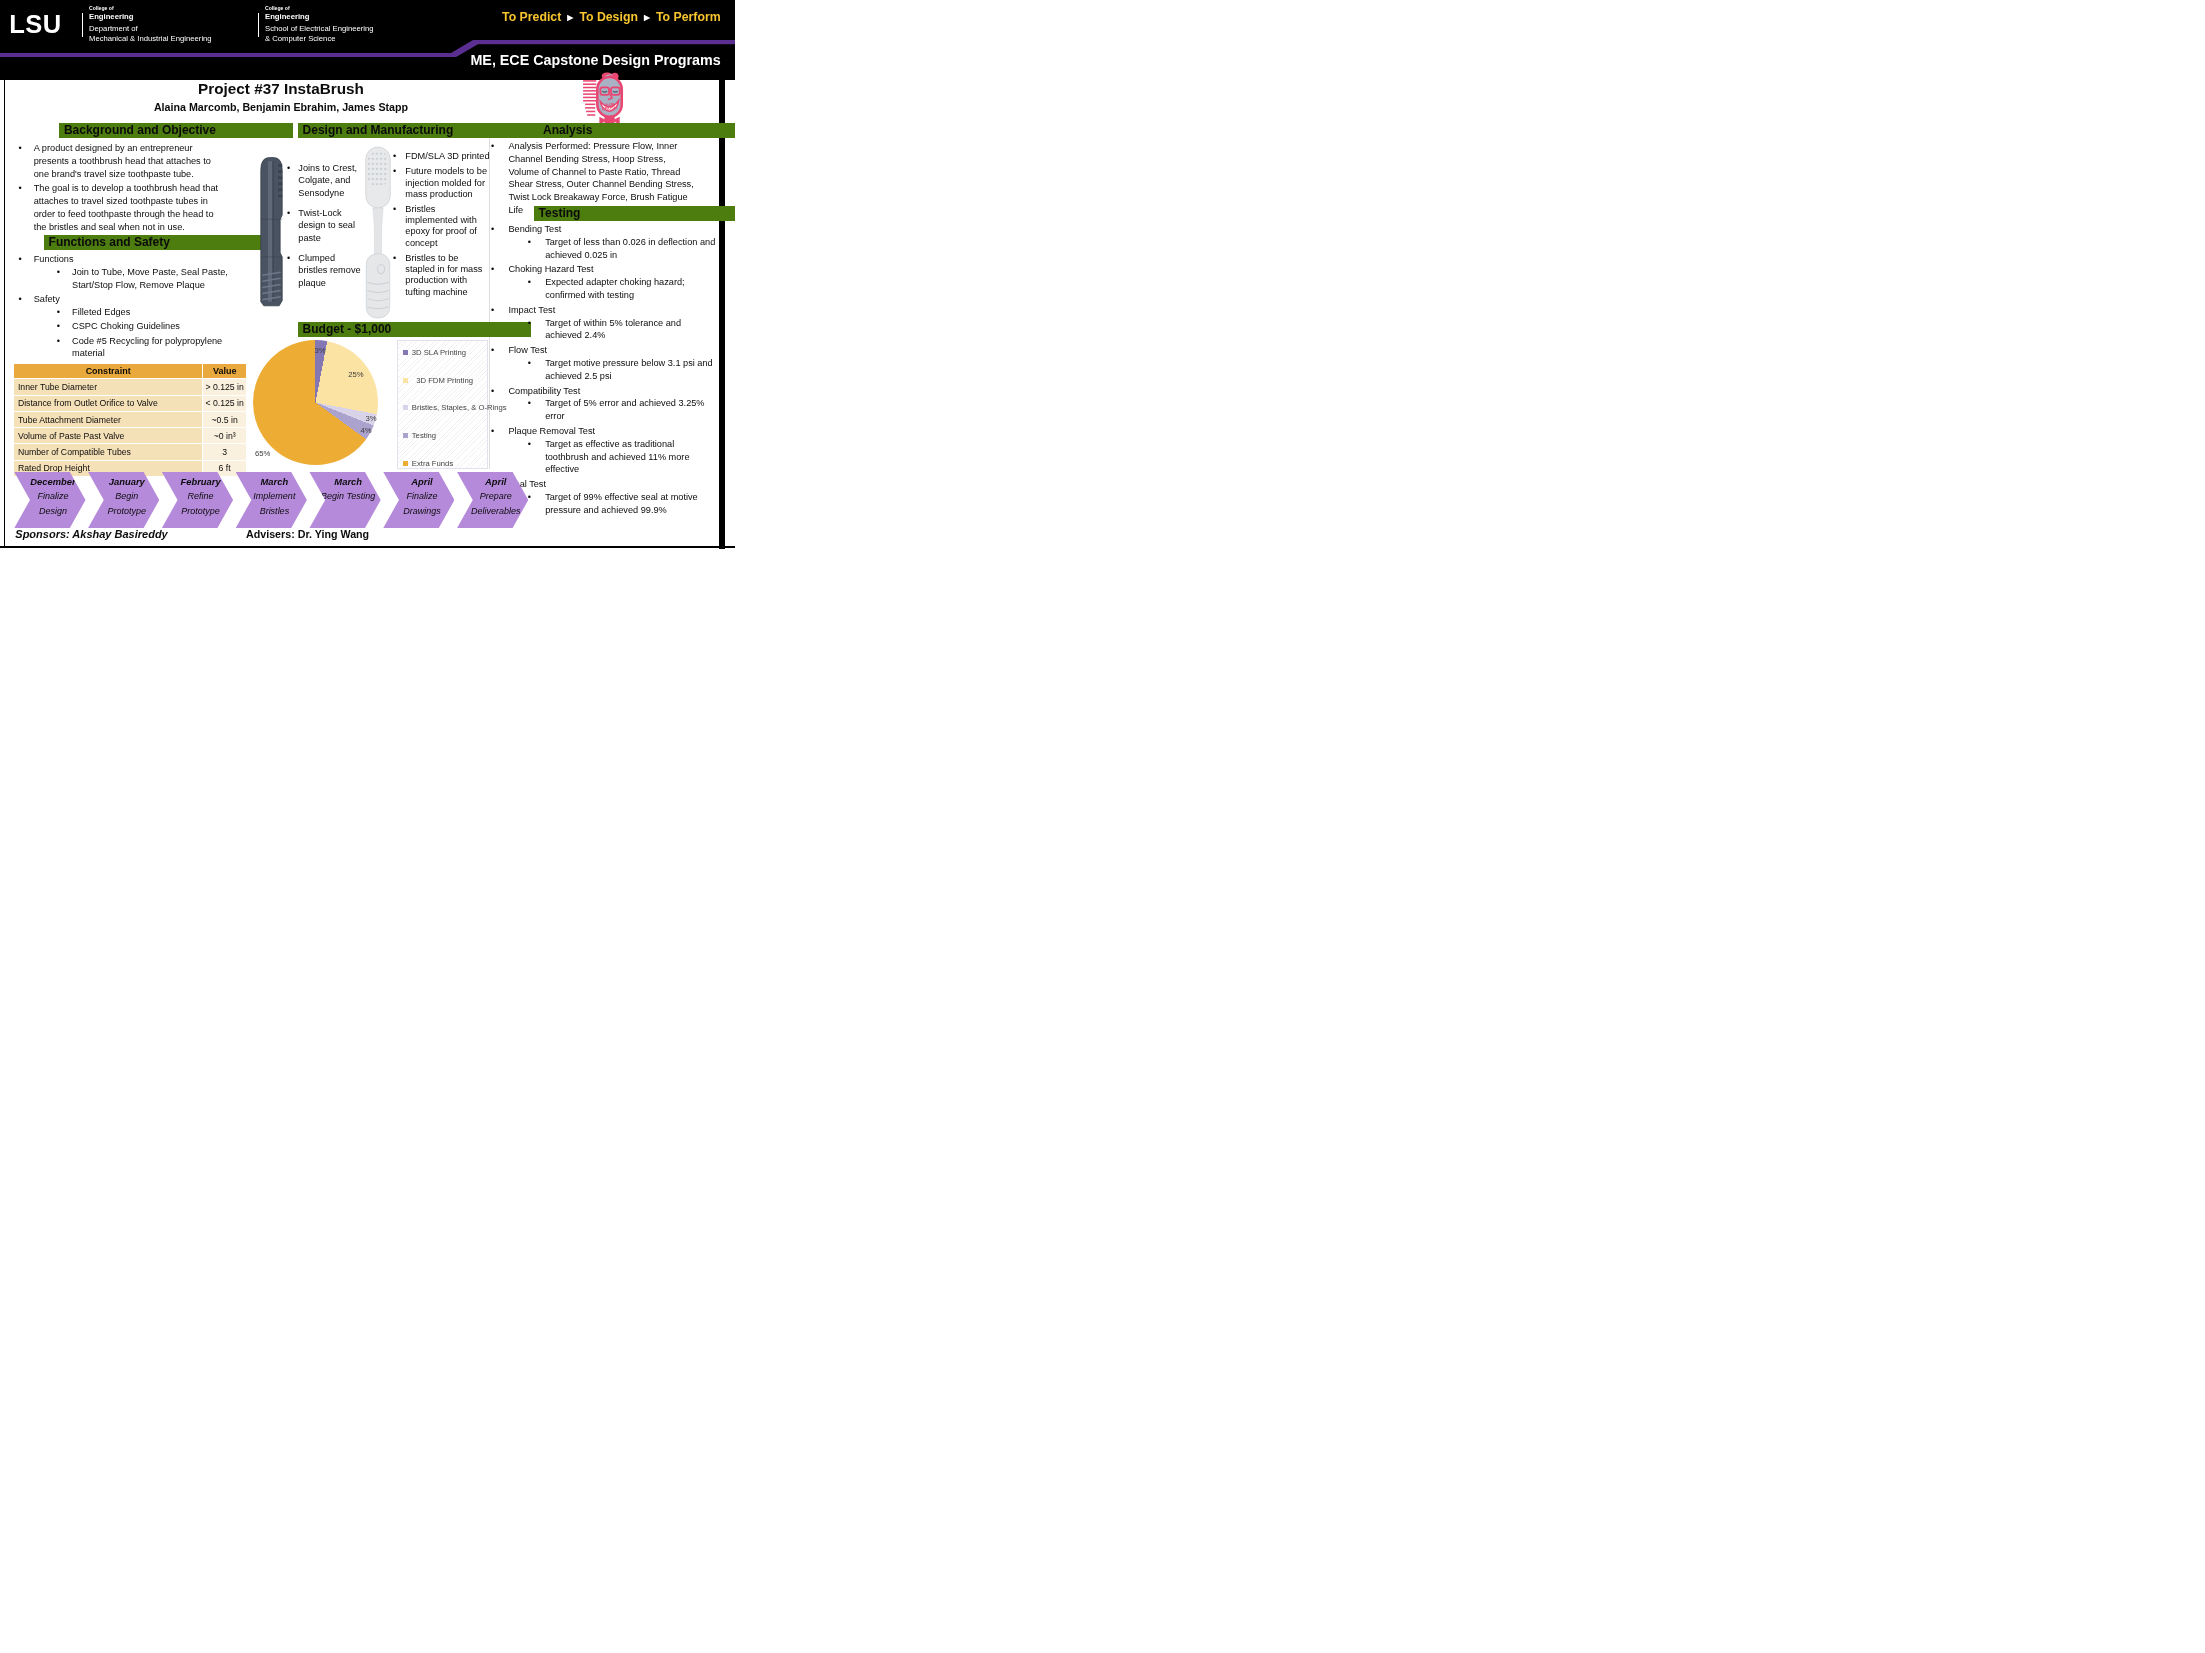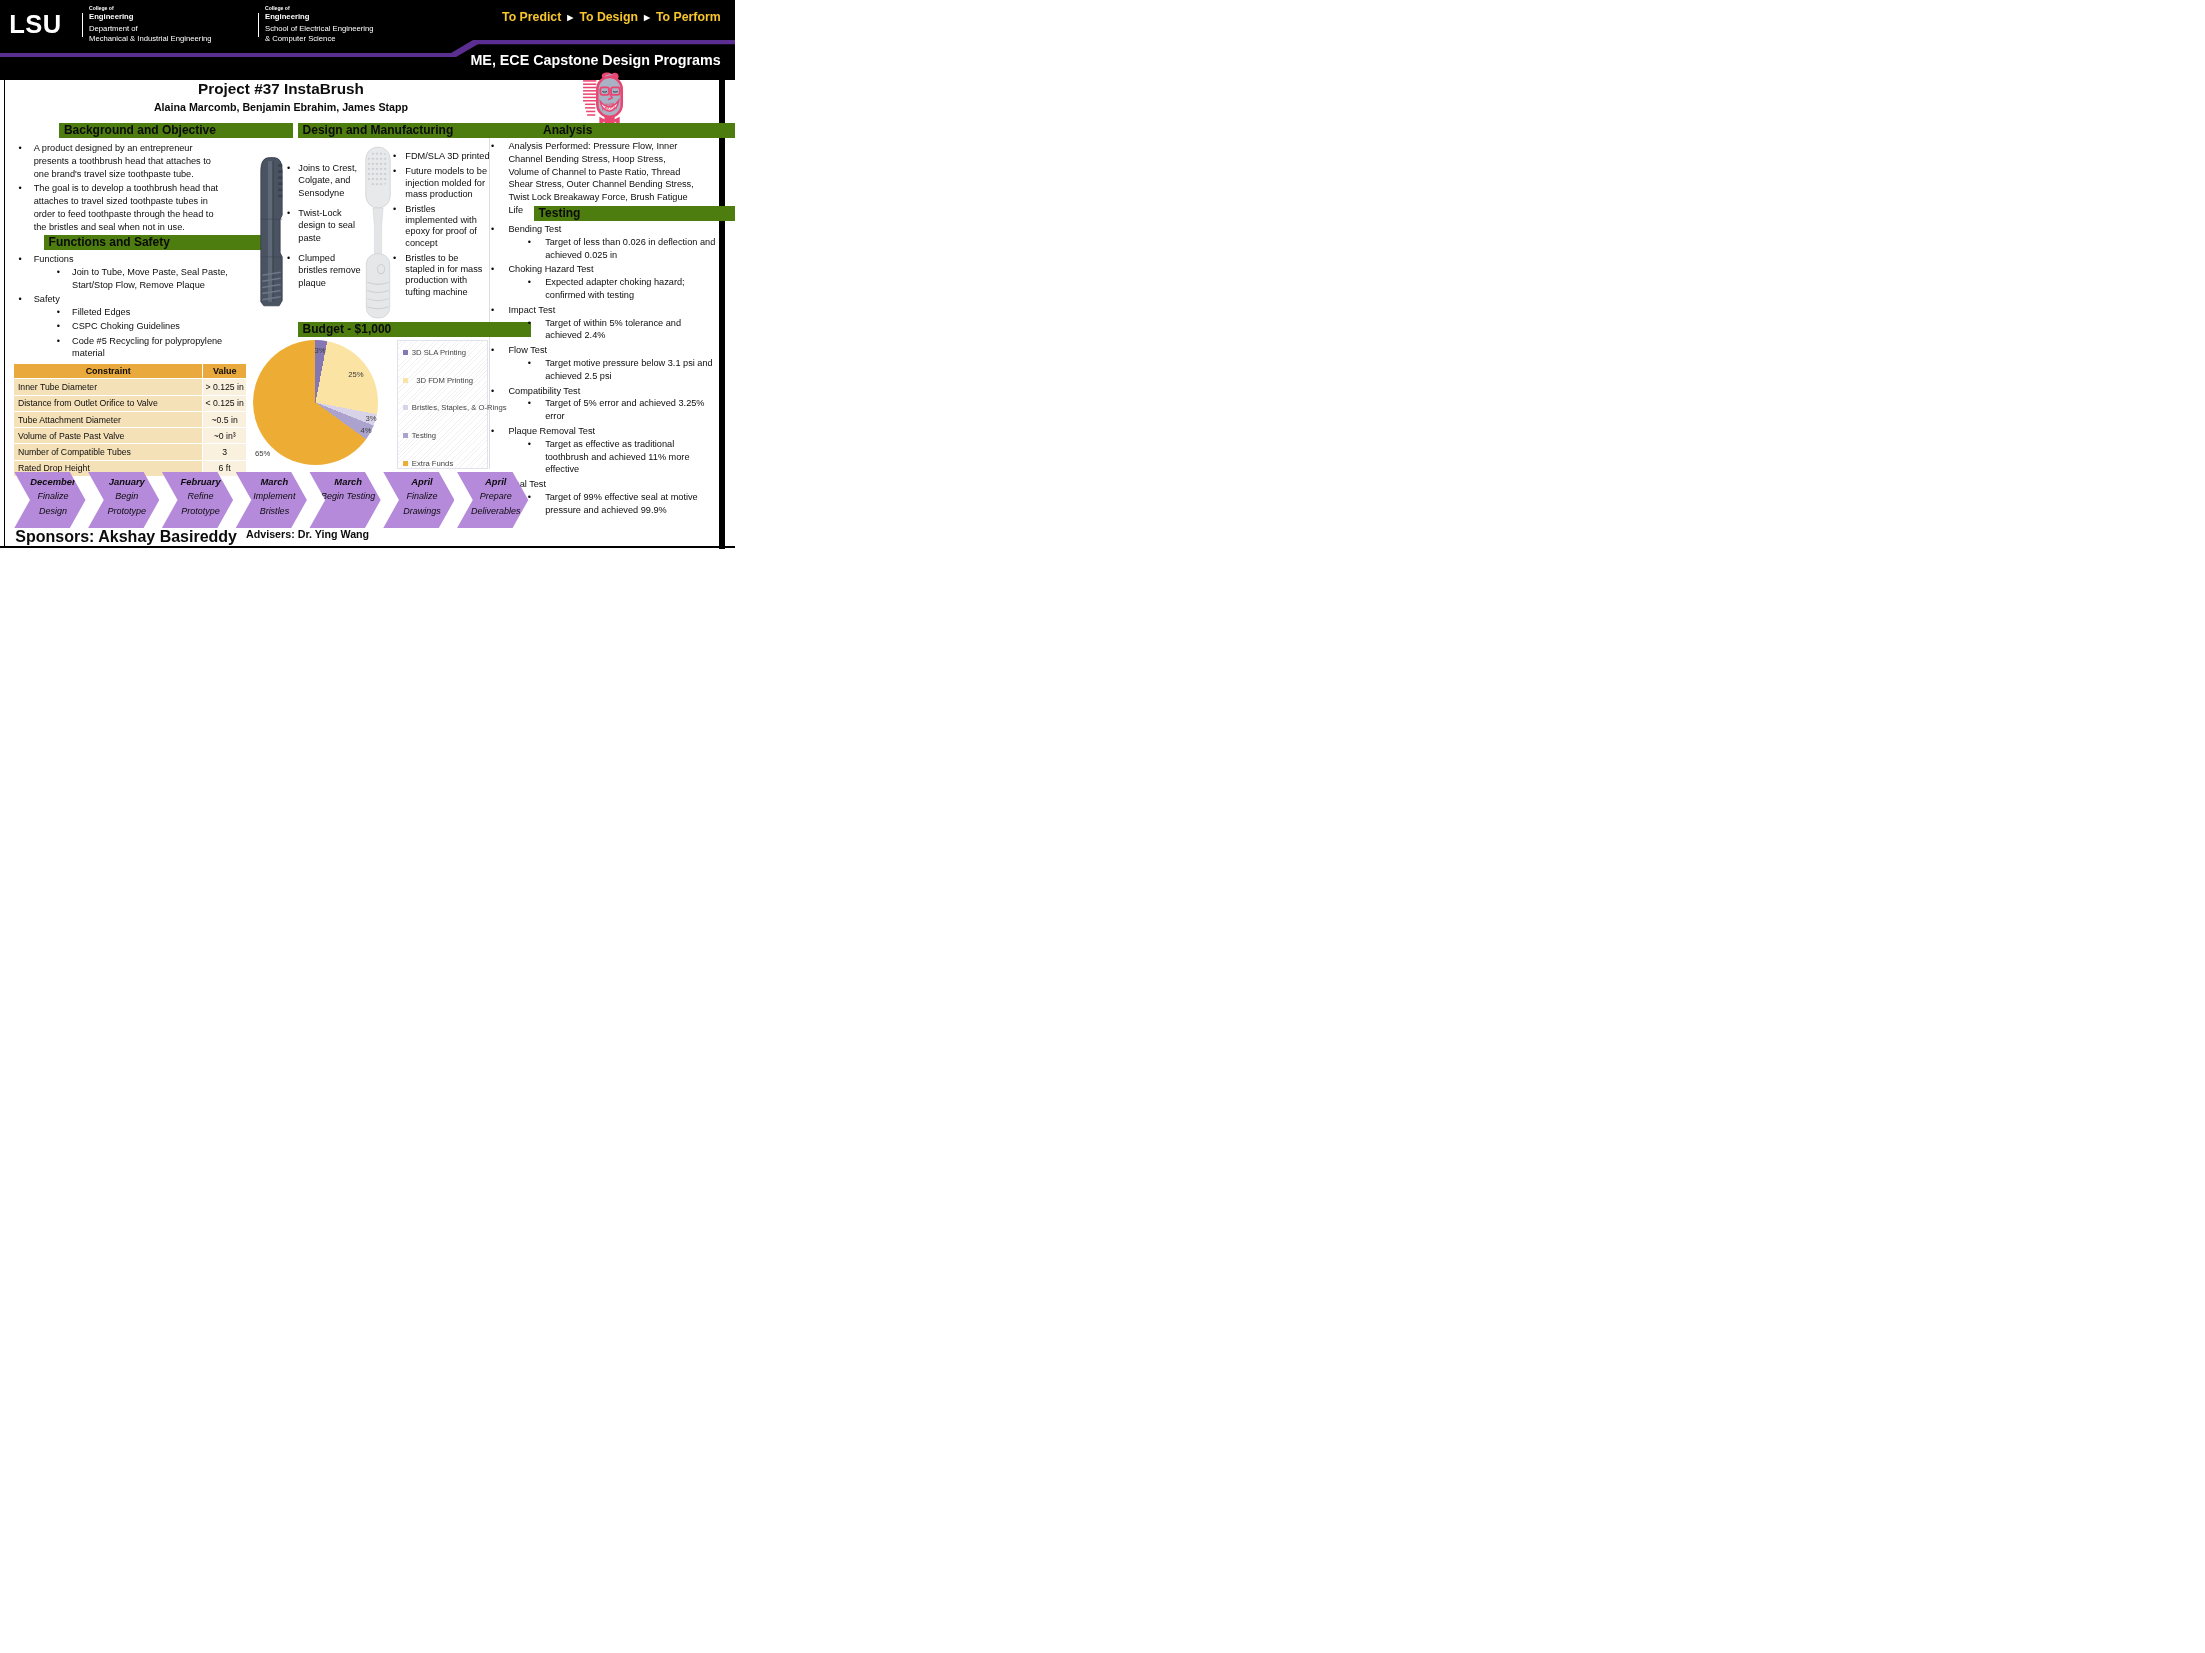--- a/index.html
+++ b/index.html
@@ -82,21 +82,21 @@
   ul.t2>li{position:relative;padding-left:17.4px;}
   ul.t2>li::before{content:"\2022";position:absolute;left:0;}
   
   #timeline{position:absolute;left:14.3px;top:472px;width:514px;height:56px;display:flex;gap:2.6px;}
   .chev{flex:1;background:#B58ADB;clip-path:polygon(0 0,78% 0,100% 50%,78% 100%,0 100%,22% 50%);
         text-align:center;padding:4.1px 2px 0 8.2px;box-sizing:border-box;
         filter:drop-shadow(0 0.5px 0 rgba(100,120,170,.55));font-style:italic;}
   .chev .month{font-size:9.4px;font-weight:700;margin-bottom:2px;}
   .chev .task{font-size:9px;line-height:15px;}
   
-  #sponsors{position:absolute;left:15.3px;top:528px;font-size:16px;font-weight:700;}
+  #sponsors{position:absolute;left:15.3px;top:528px;font-size:11px;font-weight:700;font-style:italic;}
   #advisers{position:absolute;left:246px;top:528px;font-size:10.7px;font-weight:700;}
 </style>
 </head>
 <body>
 
 <div id="poster">
 
   <div class="hdr">
     <div class="stripe"></div>
     <div id="lsu-logo">LSU</div>

